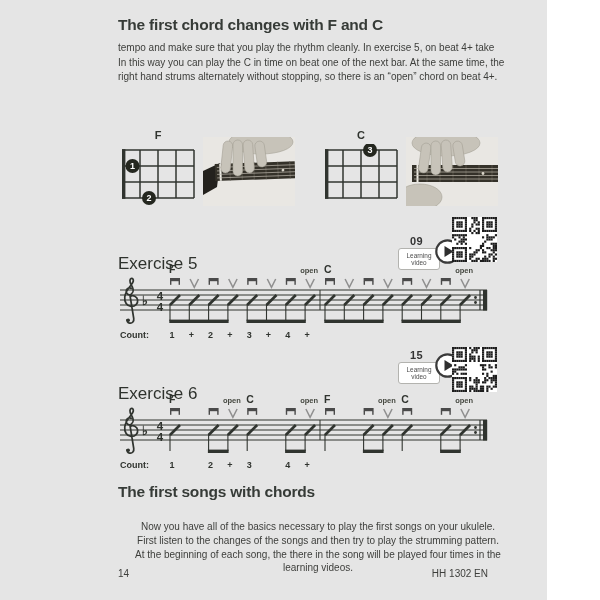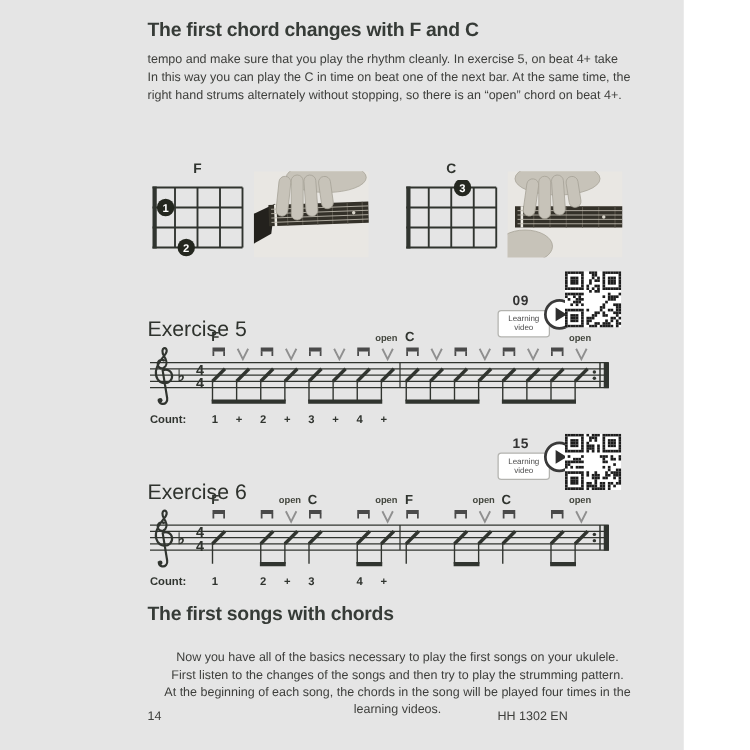--- a/index.html
+++ b/index.html
@@ -742,20 +742,20 @@
       <text x="114.9" y="74" font-size="9" font-weight="bold" fill="#30342f" text-anchor="middle">+</text>
       <text x="134.2" y="74" font-size="9" font-weight="bold" fill="#30342f" text-anchor="middle">3</text>
       <text x="172.8" y="74" font-size="9" font-weight="bold" fill="#30342f" text-anchor="middle">4</text>
       <text x="192.1" y="74" font-size="9" font-weight="bold" fill="#30342f" text-anchor="middle">+</text>
     </svg>
 
   <div class="abs h1" style="left:118px;top:483px;">The first songs with chords</div>
   <div class="abs body-text" style="left:118px;top:520px;width:400px;line-height:13.8px;text-align:center;">
       <div>Now you have all of the basics necessary to play the first songs on your ukulele.</div>
       <div>First listen to the changes of the songs and then try to play the strumming pattern.</div>
-      <div>At the beginning of each song, the chords in the song will be played four times in the</div>
+      <div>At the beginning of each song, the there in the song will be played four times in the</div>
       <div>learning videos.</div>
     </div>
 
   <div class="abs footer-text" style="left:118px;top:568px;">14</div>
-  <div class="abs footer-text" style="left:398px;top:568px;width:90px;text-align:left;">HH 1302 EN</div>
+  <div class="abs footer-text" style="left:398px;top:568px;width:90px;text-align:right;">HH 1302 EN</div>
 
 </div>
 
 </body></html>

